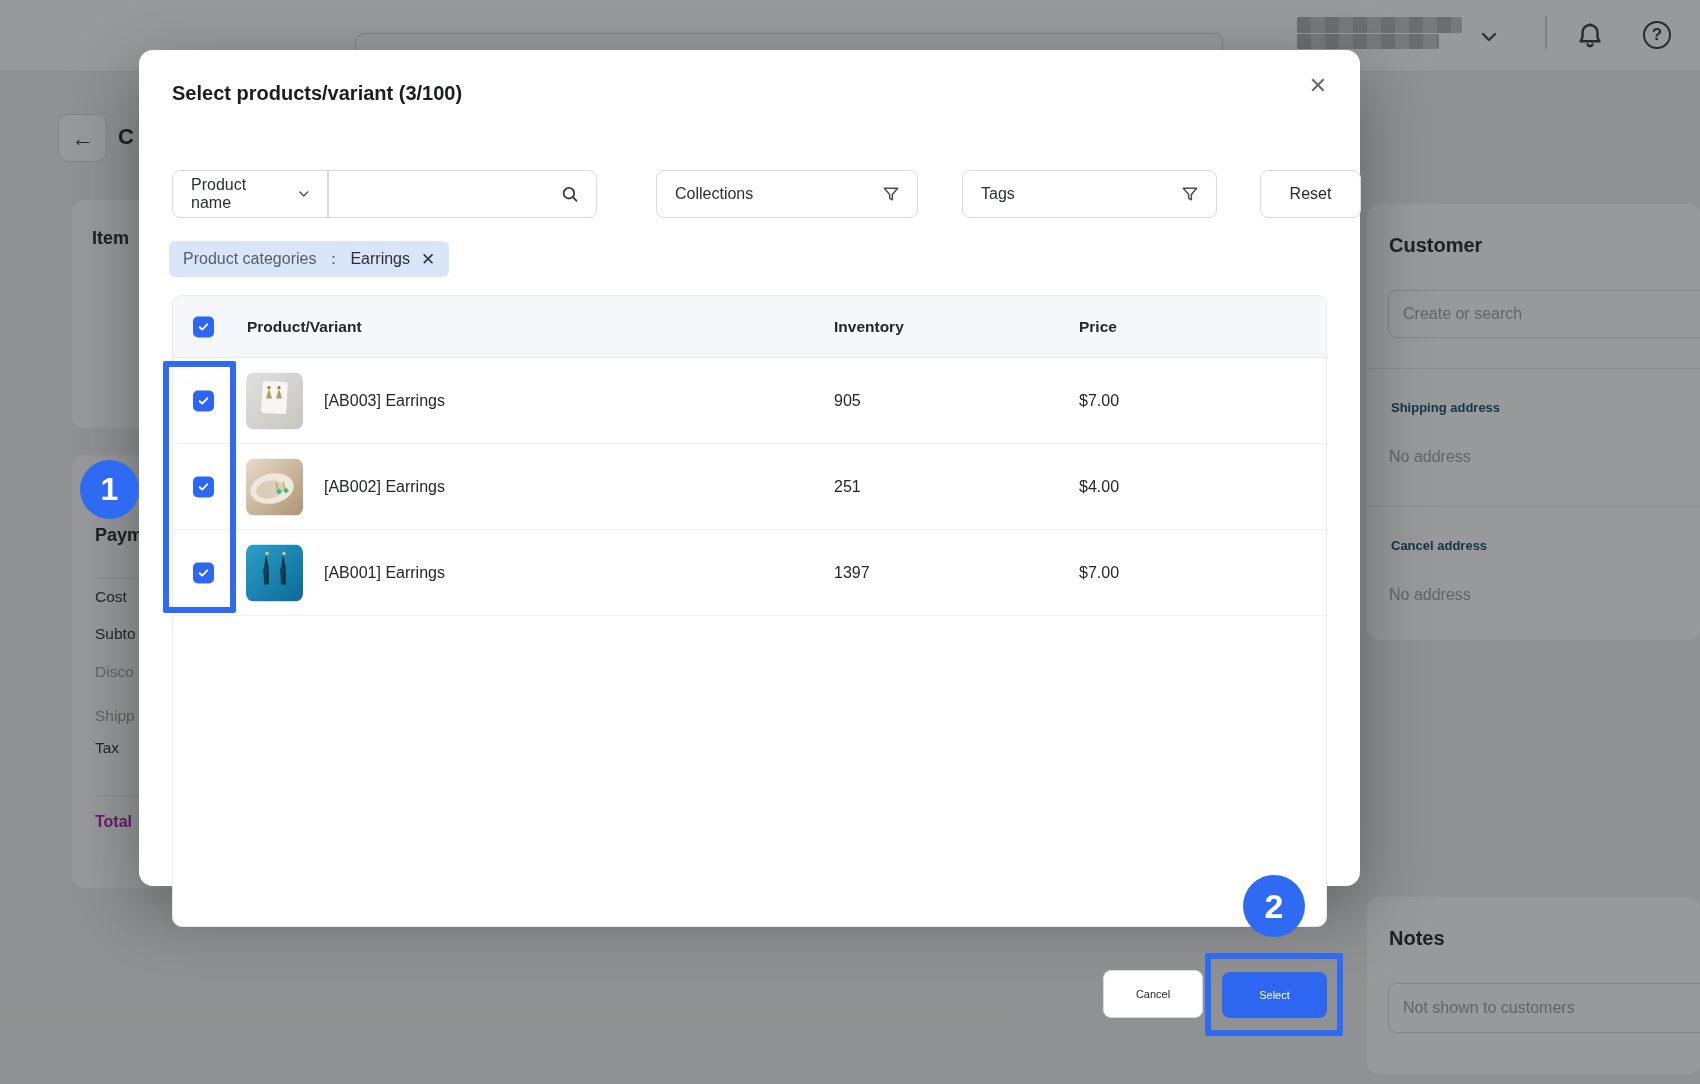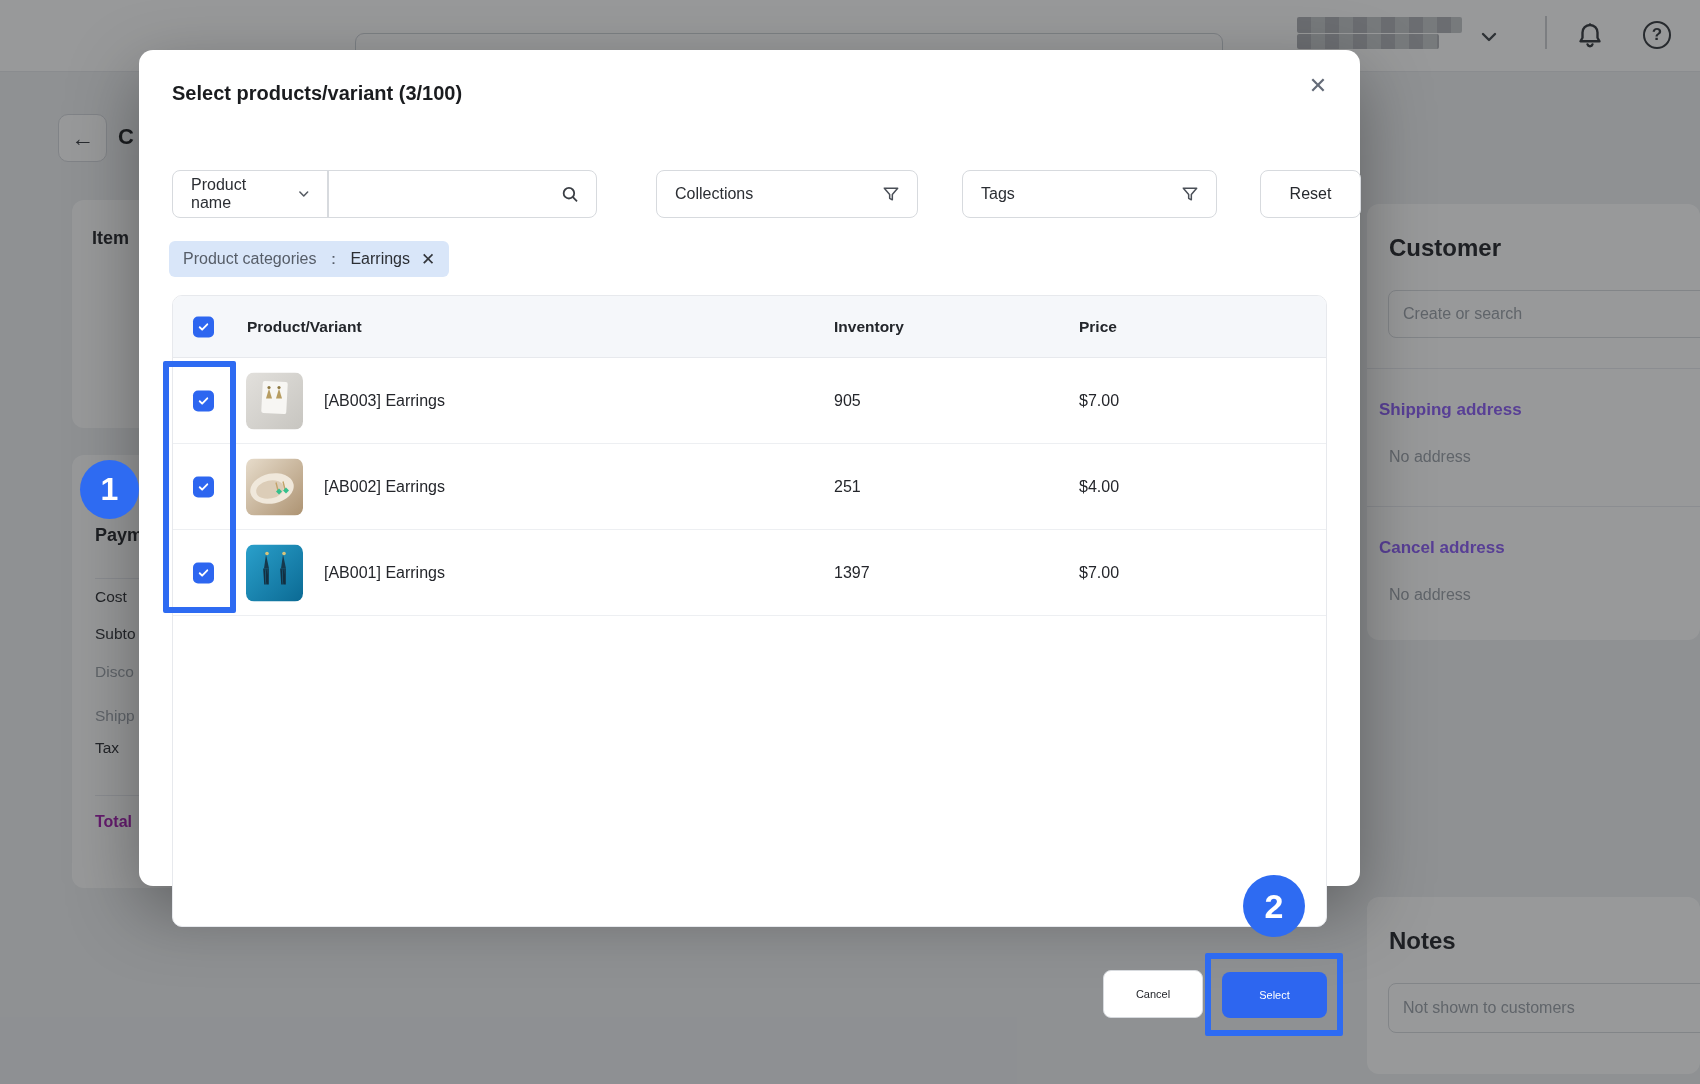--- a/index.html
+++ b/index.html
@@ -59,22 +59,22 @@
   .pay-card .card-h { position:absolute; left:23px; top:70px; }
   .pay-div { position:absolute; left:23px; width:240px; height:1px; background:#e8eaee; }
   .pay-row { position:absolute; left:23px; font-size:15.5px; color:#2c2e33; white-space:nowrap; }
   .pay-row.muted { color:#9aa0a8; }
   .pay-total { position:absolute; left:23px; font-size:16px; font-weight:700; color:#a21caf; }
 
   .right-card { position:absolute; left:1367px; width:333px; background:#fff; border-radius:12px; z-index:1; }
   .rc1 { top:204px; height:436px; }
   .rc2 { top:670px; height:198px; }
   .rc3 { top:897px; height:177px; }
-  .rc-h { position:absolute; left:22px; font-size:24px; font-weight:600; color:#222428; white-space:nowrap; }
-  .rc-sub { position:absolute; left:12px; font-size:17px; font-weight:600; color:#8b5cf6; white-space:nowrap; }
+  .rc-h { position:absolute; left:22px; font-size:20px; font-weight:600; color:#222428; white-space:nowrap; }
+  .rc-sub { position:absolute; left:24px; font-size:13px; font-weight:600; color:#0c4a6e; white-space:nowrap; }
   .rc-muted { position:absolute; left:22px; font-size:16px; color:#9aa0a8; white-space:nowrap; }
   .rc-div { position:absolute; left:0; width:333px; height:1px; background:#e8eaee; }
   .ghost-input {
     position:absolute; left:21px; width:320px; height:48px;
     border:1.5px solid #d7dade; border-radius:8px; background:#fff;
     display:flex; align-items:center; padding:0 14px;
     font-size:16px; color:#9aa0a8; white-space:nowrap; overflow:hidden;
   }
   .person-icon { position:absolute; right:-12px; top:14px; }
   .market-link { position:absolute; left:296px; font-size:17px; font-weight:600; white-space:nowrap; }

